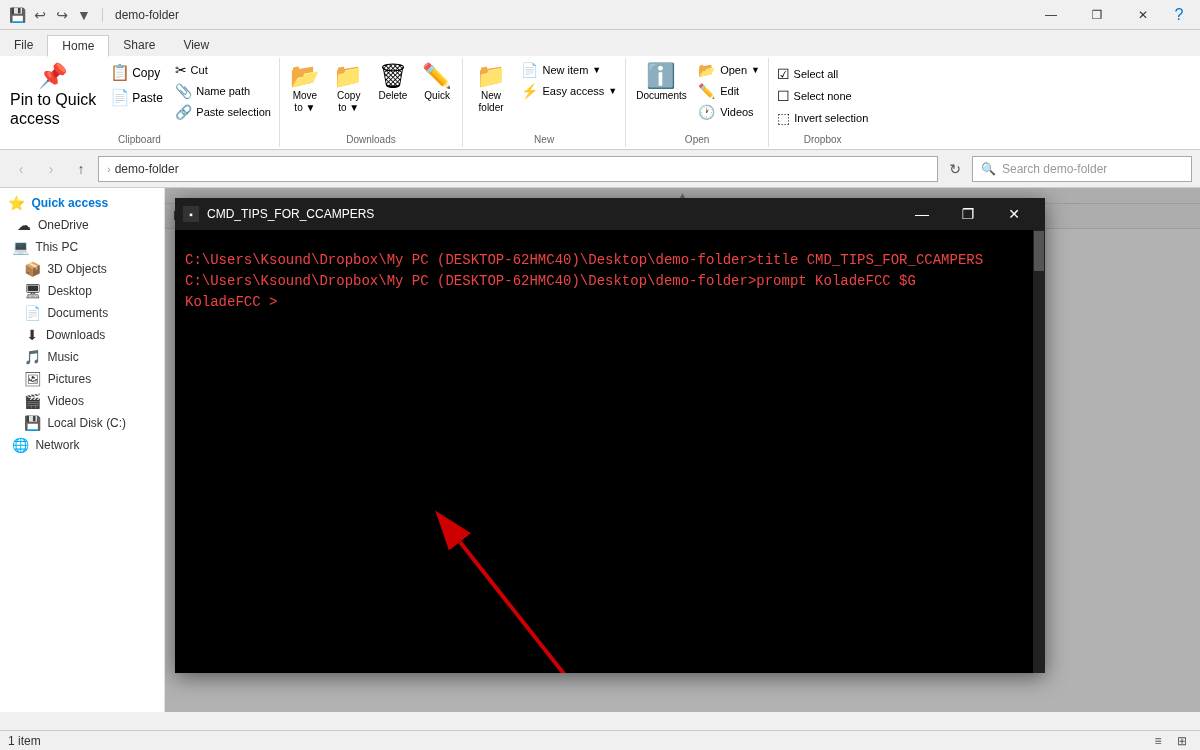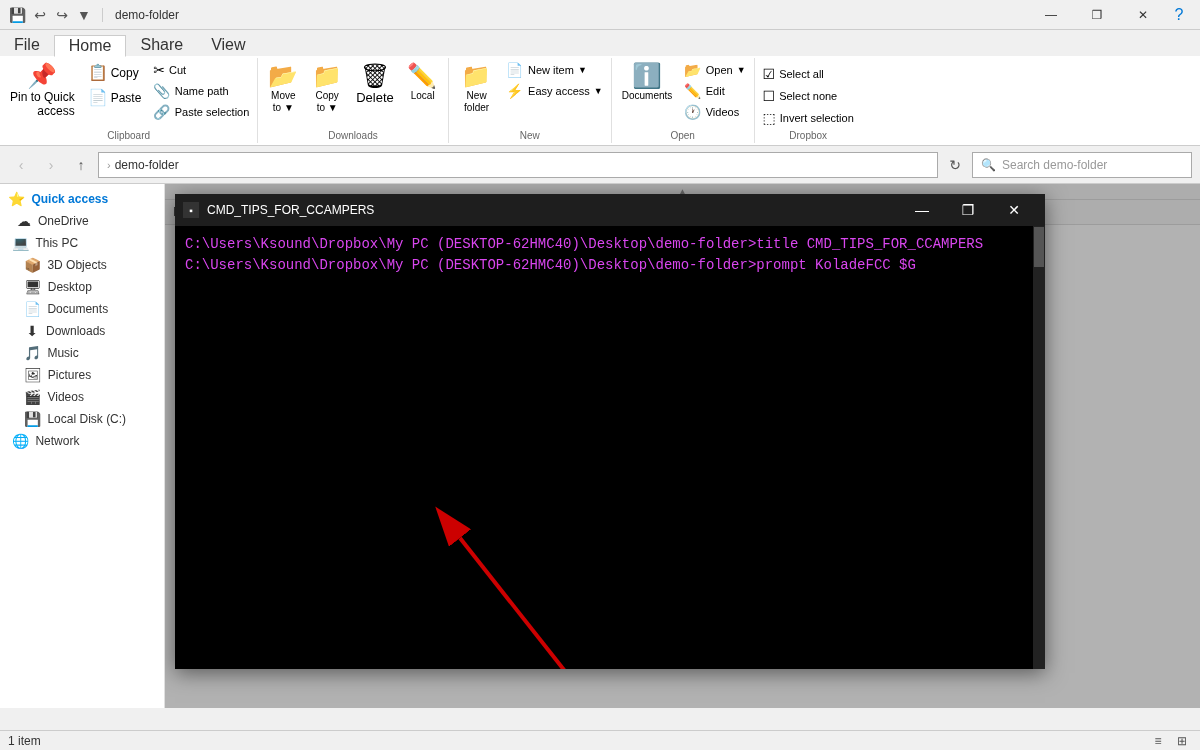--- a/index.html
+++ b/index.html
@@ -36,21 +36,21 @@
     .ribbon-tabs {
       background: #f0f0f0;
       height: 26px;
       display: flex;
       align-items: flex-end;
       padding: 0 0 0 0;
       border-bottom: none;
     }
     .ribbon-tab {
       padding: 4px 14px;
-      font-size: 16px;
+      font-size: 12px;
       cursor: pointer;
       color: #333;
       height: 22px;
       display: flex;
       align-items: center;
     }
     .ribbon-tab.active {
       background: white;
       border: 1px solid #ccc;
       border-bottom: 1px solid white;
@@ -246,24 +246,24 @@
       flex-shrink: 0;
     }
     .cmd-titlebar-left { display: flex; align-items: center; gap: 8px; }
     .cmd-icon { width: 16px; height: 16px; background: #333; display: flex; align-items: center; justify-content: center; font-size: 10px; color: #fff; }
     .cmd-title { font-size: 12px; color: #fff; }
     .cmd-titlebar-btns { display: flex; gap: 0; }
     .cmd-tb-btn { width: 46px; height: 32px; display: flex; align-items: center; justify-content: center; cursor: pointer; color: #fff; font-size: 14px; }
     .cmd-body {
       flex: 1;
       background: #000;
-      padding: 8px 10px;
+      padding: 20px 10px;
       font-family: 'Courier New', Consolas, monospace;
       font-size: 14px;
-      color: #d946ef;
+      color: #ef4444;
       overflow: hidden;
       position: relative;
     }
     .cmd-line { line-height: 1.5; white-space: pre; }
     .cmd-scrollbar {
       position: absolute;
       right: 0;
       top: 0;
       bottom: 0;
       width: 12px;
@@ -342,21 +342,21 @@
   <div class="ribbon-tab">Share</div>
   <div class="ribbon-tab">View</div>
 </div>
 
 <div class="ribbon">
 
   <div class="ribbon-group">
     <div class="ribbon-items">
       <div class="ribbon-btn" style="min-width:52px;">
         <div class="icon">📌</div>
-        <div style="font-size:12px;text-align:right;line-height:1.2;">Pin to Quick<br>access</div>
+        <div style="font-size:16px;text-align:left;line-height:1.2;">Pin to Quick<br>access</div>
       </div>
       <div style="display:flex;flex-direction:column;gap:0;">
         <div class="ribbon-btn" style="flex-direction:row;min-width:auto;padding:3px 6px;font-size:12px;">
           <span style="font-size:16px;">📋</span>
           <span>Copy</span>
         </div>
         <div class="ribbon-btn" style="flex-direction:row;min-width:auto;padding:3px 6px;font-size:12px;">
           <span style="font-size:16px;">📄</span>
           <span>Paste</span>
         </div>
@@ -384,25 +384,25 @@
       <div class="ribbon-btn" style="min-width:40px;">
         <div class="icon">📂</div>
         <div style="font-size:10px;line-height:1.2;">Move<br>to ▼</div>
       </div>
       <div class="ribbon-btn" style="min-width:40px;">
         <div class="icon">📁</div>
         <div style="font-size:10px;line-height:1.2;">Copy<br>to ▼</div>
       </div>
       <div class="ribbon-btn" style="min-width:40px;">
         <div class="icon">🗑</div>
-        <div style="font-size:13px;text-align:center;">Delete</div>
+        <div style="font-size:10px;text-align:center;">Delete</div>
       </div>
       <div class="ribbon-btn" style="min-width:40px;">
         <div class="icon">✏️</div>
-        <div style="font-size:10px;">Local</div>
+        <div style="font-size:10px;">Quick</div>
       </div>
     </div>
     <div class="ribbon-group-label">Downloads</div>
   </div>
 
   <div class="ribbon-group">
     <div class="ribbon-items">
       <div class="ribbon-btn" style="min-width:48px;">
         <div class="icon">📁</div>
         <div style="font-size:10px;line-height:1.2;">New<br>folder</div>
@@ -579,20 +579,21 @@
             <div class="cmd-tb-btn cmd-close">✕</div>
           </div>
         </div>
 
         <div class="cmd-body">
           <div class="cmd-line"></div>
           <div class="cmd-line">C:\Users\Ksound\Dropbox\My PC (DESKTOP-62HMC40)\Desktop\demo-folder&gt;title CMD_TIPS_FOR_CCAMPERS</div>
           <div class="cmd-line"></div>
           <div class="cmd-line">C:\Users\Ksound\Dropbox\My PC (DESKTOP-62HMC40)\Desktop\demo-folder&gt;prompt KoladeFCC $G</div>
           <div class="cmd-line"></div>
+          <div class="cmd-line">KoladeFCC &gt;</div>
 
           <svg class="red-arrow-svg" viewBox="0 0 870 445" style="position:absolute;top:32px;left:0;width:870px;height:445px;pointer-events:none;">
 
             <defs>
               <marker id="arrowhead" markerWidth="10" markerHeight="7" refX="0" refY="3.5" orient="auto">
                 <polygon points="0 0, 10 3.5, 0 7" fill="#cc0000"></polygon>
               </marker>
             </defs>
 
             <line x1="490" y1="540" x2="285" y2="280" stroke="#cc0000" stroke-width="4" marker-end="url(#arrowhead)"></line>

